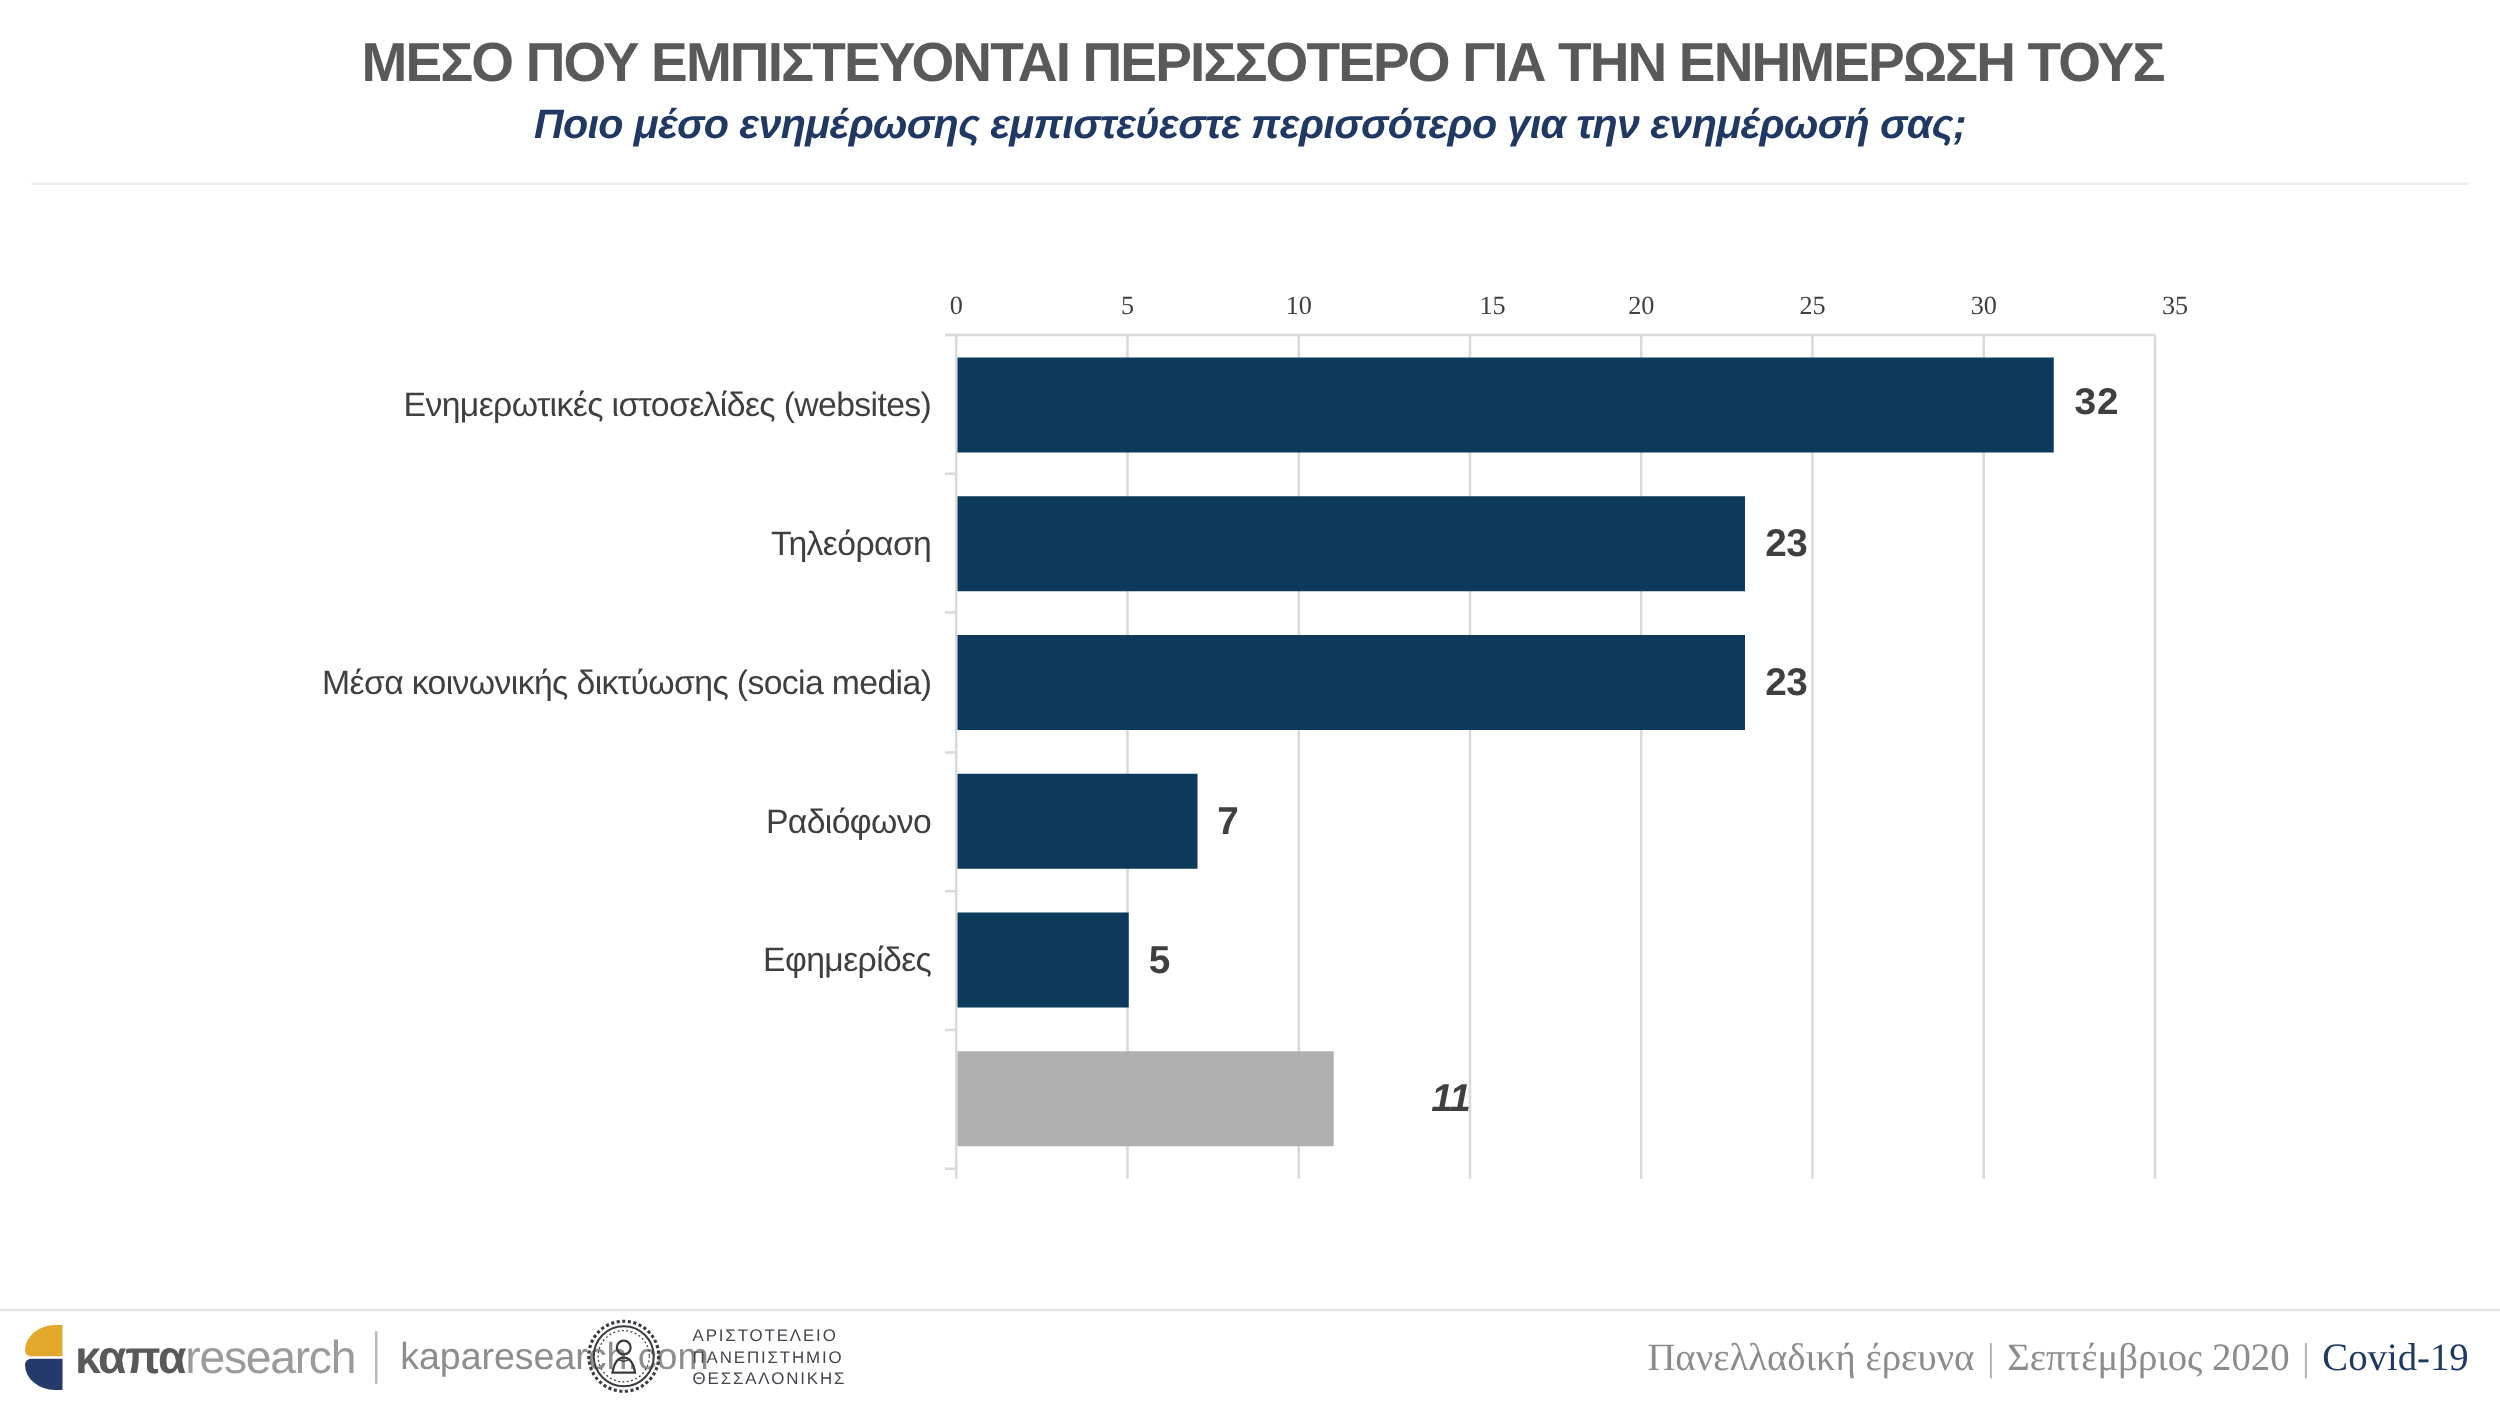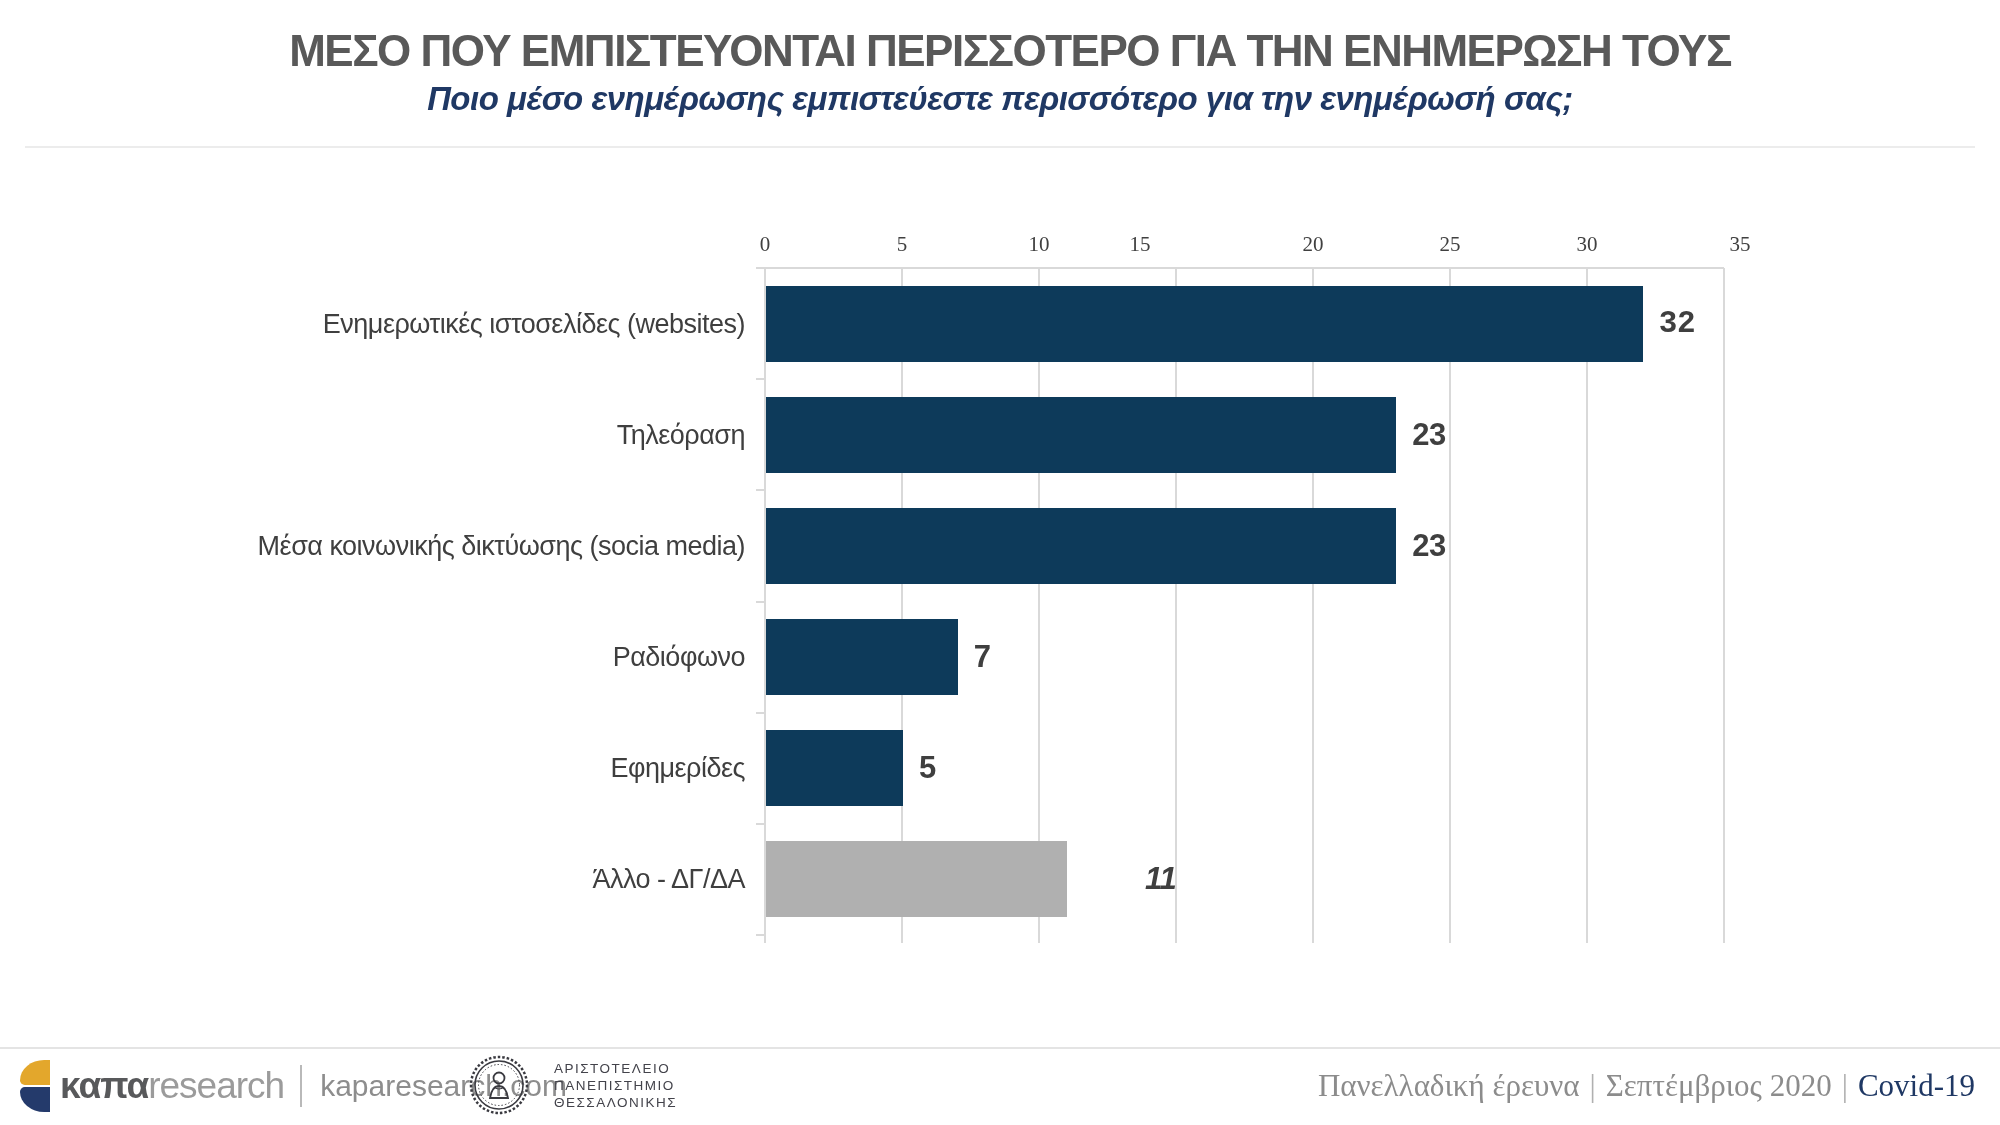--- a/index.html
+++ b/index.html
@@ -130,21 +130,21 @@
   <div class="header-divider"></div>
 
   <div class="plot-area" id="plot">
       <div class="gridline" style="left: 764px; top: 268px; height: 675px;"></div>
       <div class="tick-label" style="left: 725px; top: 232px;">0</div>
       <div class="gridline" style="left: 901px; top: 268px; height: 675px;"></div>
       <div class="tick-label" style="left: 862px; top: 232px;">5</div>
       <div class="gridline" style="left: 1038px; top: 268px; height: 675px;"></div>
       <div class="tick-label" style="left: 999px; top: 232px;">10</div>
       <div class="gridline" style="left: 1175px; top: 268px; height: 675px;"></div>
-      <div class="tick-label" style="left: 1100px; top: 232px;">15</div>
+      <div class="tick-label" style="left: 1154px; top: 232px;">15</div>
       <div class="gridline" style="left: 1312px; top: 268px; height: 675px;"></div>
       <div class="tick-label" style="left: 1273px; top: 232px;">20</div>
       <div class="gridline" style="left: 1449px; top: 268px; height: 675px;"></div>
       <div class="tick-label" style="left: 1410px; top: 232px;">25</div>
       <div class="gridline" style="left: 1586px; top: 268px; height: 675px;"></div>
       <div class="tick-label" style="left: 1547px; top: 232px;">30</div>
       <div class="gridline" style="left: 1723px; top: 268px; height: 675px;"></div>
       <div class="tick-label" style="left: 1700px; top: 232px;">35</div>
       <div class="axis-line-top" style="left: 756px; top: 267px; width: 968px;"></div>
       <div class="cat-tick" style="left: 756px; top: 267px; width: 9px;"></div>
@@ -162,21 +162,20 @@
       <div class="val-label" style="left: 1412.2px; top: 396.75px; height: 76px; line-height: 76px;">23</div>
       <div class="cat-label" style="left: 160px; width: 585px; top: 507.917px; height: 76px; line-height: 76px;">Μέσα κοινωνικής δικτύωσης (socia media)</div>
       <div class="bar" style="left: 766px; top: 507.917px; width: 630.2px; height: 76px; background: rgb(13, 58, 90);"></div>
       <div class="val-label" style="left: 1412.2px; top: 507.917px; height: 76px; line-height: 76px;">23</div>
       <div class="cat-label" style="left: 160px; width: 585px; top: 619.083px; height: 76px; line-height: 76px;">Ραδιόφωνο</div>
       <div class="bar" style="left: 766px; top: 619.083px; width: 191.8px; height: 76px; background: rgb(13, 58, 90);"></div>
       <div class="val-label" style="left: 973.8px; top: 619.083px; height: 76px; line-height: 76px;">7</div>
       <div class="cat-label" style="left: 160px; width: 585px; top: 730.25px; height: 76px; line-height: 76px;">Εφημερίδες</div>
       <div class="bar" style="left: 766px; top: 730.25px; width: 137px; height: 76px; background: rgb(13, 58, 90);"></div>
       <div class="val-label" style="left: 919px; top: 730.25px; height: 76px; line-height: 76px;">5</div>
-      <div class="cat-label" style="left: 160px; width: 585px; top: 841.417px; height: 76px; line-height: 76px;">Άλλο - ΔΓ/ΔΑ</div>
       <div class="bar" style="left: 766px; top: 841.417px; width: 301.4px; height: 76px; background: rgb(176, 176, 176);"></div>
       <div class="val-label" style="left: 1145px; top: 841.417px; height: 76px; line-height: 76px; font-style: italic;">11</div>
     </div>
 
   <div class="footer-divider"></div>
   <div class="footer">
 
     <div class="kapa-logo">
       <div class="kapa-icon">
         <div class="half-top"></div>

